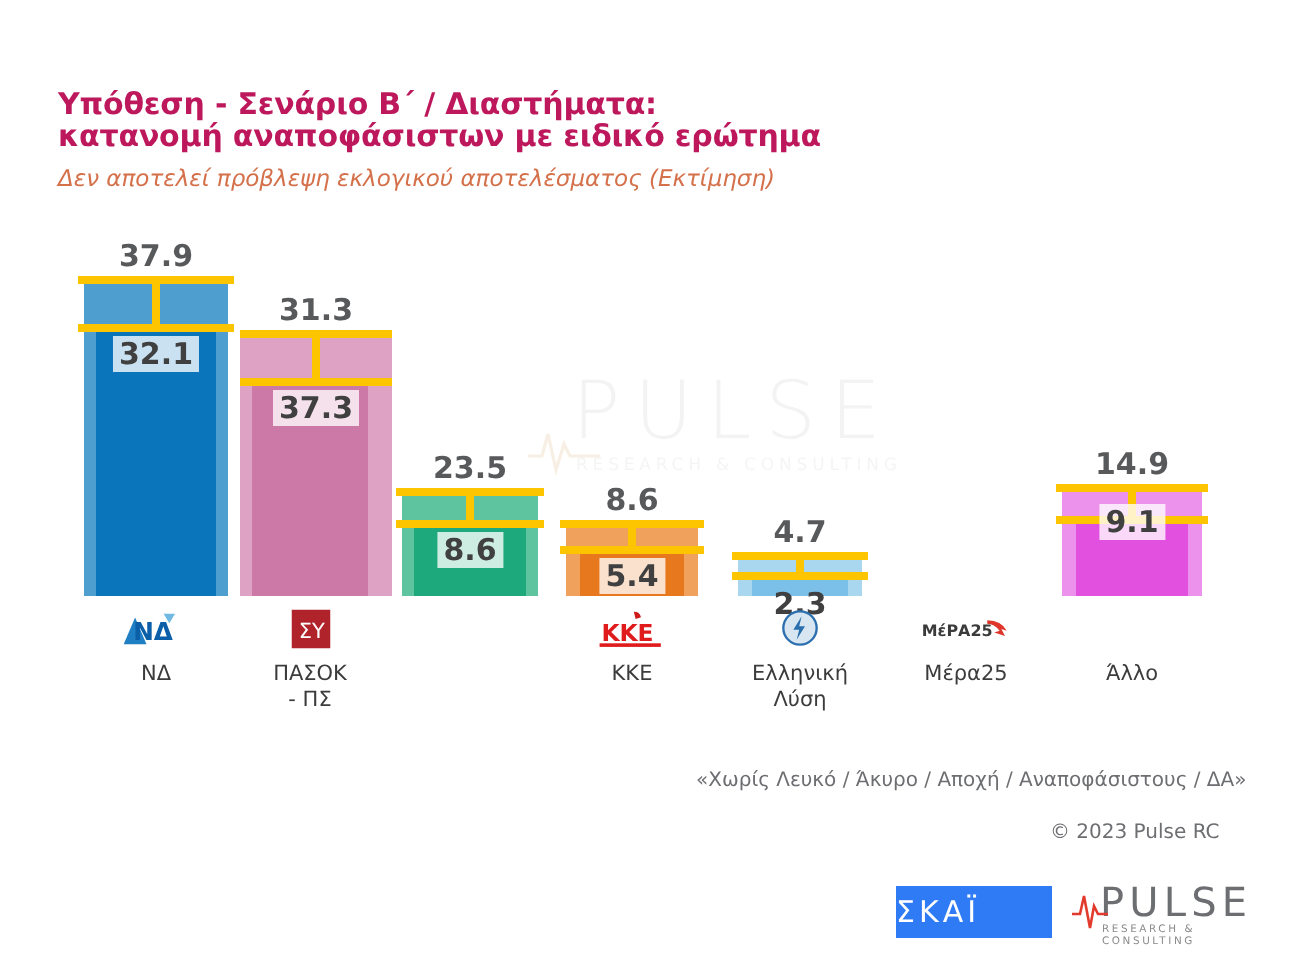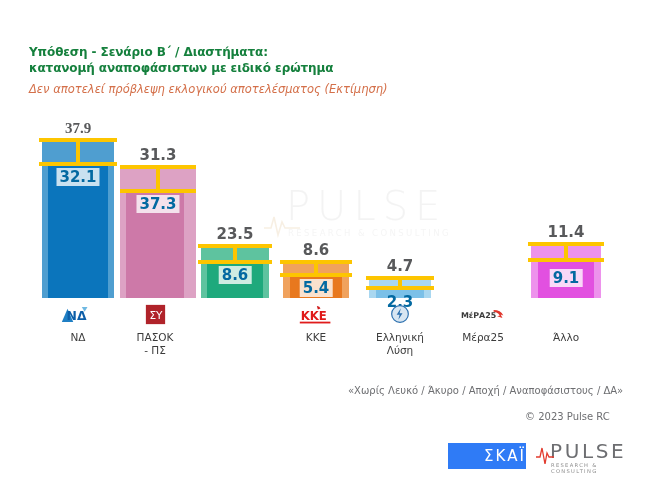--- a/index.html
+++ b/index.html
@@ -16,23 +16,23 @@
   }
   #chart-root {
     position: relative;
     width: 650px;
     height: 487px;
   }
 
   
   .header { position: absolute; left: 29px; top: 44px; width: 470px; }
   .title-line {
-    font-size: 12px;
+    font-size: 15px;
     font-weight: bold;
-    color: #15803d;
+    color: #be185d;
     line-height: 16px;
     letter-spacing: -0.1px;
     white-space: nowrap;
   }
   .subtitle {
     margin-top: 6px;
     font-size: 11.5px;
     color: #d4704a;
     font-style: italic;
     line-height: 14px;
@@ -116,21 +116,21 @@
     font-weight: bold;
     color: #58595b;
     white-space: nowrap;
   }
   .value-label {
     position: absolute;
     left: 50%;
     transform: translateX(-50%);
     font-size: 15px;
     font-weight: bold;
-    color: #0369a1;
+    color: #404040;
     white-space: nowrap;
     padding: 0 3px;
   }
   .value-label.boxed {
     background: rgba(255,255,255,0.78);
   }
 
   
   .axis-item {
     position: absolute;
@@ -170,21 +170,21 @@
   }
   .skai-logo {
     position: absolute;
     left: 448px;
     top: 443px;
     width: 78px;
     height: 26px;
     background: #2f7bf6;
     display: flex;
     align-items: center;
-    justify-content: flex-end;
+    justify-content: flex-start;
   }
   .skai-text {
     color: #ffffff;
     font-size: 15px;
     letter-spacing: 2px;
     font-weight: 500;
   }
   .pulse-logo {
     position: absolute;
     left: 536px;
@@ -234,21 +234,21 @@
     <div class="wm-sub">RESEARCH &amp; CONSULTING</div>
   </div>
 
   <div class="plot" id="plot">
       <div class="bar-group" style="left: 42px; width: 72px; height: 192.422px;">
         <div class="bar-outer" style="height: 158.422px; background: rgb(79, 158, 208);"></div>
         <div class="bar-inner" style="height: 134.178px; width: 60px; left: 6px; background: rgb(11, 117, 188);"></div>
         <div class="whisker" style="bottom: 134.178px; height: 24.244px;"></div>
         <div class="cap-upper" style="bottom: 156.422px; width: 78px;"></div>
         <div class="cap-value" style="bottom: 132.178px; width: 78px;"></div>
-        <div class="upper-label" style="bottom: 161.422px; font-family: Liberation Serif, serif;">37.9</div>
+        <div class="upper-label" style="bottom: 161.422px;">37.9</div>
         <div class="value-label boxed" style="bottom: 112.178px;">32.1</div>
       </div>
       <div class="axis-item" style="left: 33px; width: 90px;">
         <div class="logo-slot">
           <svg viewBox="0 0 40 22" width="38" height="21">
             <path d="M3 19 L9 5 L15 19 Z" fill="#1f7fc4"></path>
             <text x="8" y="17" font-size="13" font-weight="bold" fill="#0b5ea8" font-family="DejaVu Sans">ΝΔ</text>
             <path d="M24 3 L30 3 L27 8 Z" fill="#6fb9e2"></path>
           </svg>
         </div>
@@ -328,22 +328,22 @@
           </svg>
         </div>
         <div class="axis-name">Μέρα25</div>
       </div>
       <div class="bar-group" style="left: 531px; width: 70px; height: 87.922px;">
         <div class="bar-outer" style="height: 53.922px; background: rgb(237, 146, 236);"></div>
         <div class="bar-inner" style="height: 38.038px; width: 56px; left: 7px; background: rgb(226, 80, 224);"></div>
         <div class="whisker" style="bottom: 38.038px; height: 15.884px;"></div>
         <div class="cap-upper" style="bottom: 51.922px; width: 76px;"></div>
         <div class="cap-value" style="bottom: 36.038px; width: 76px;"></div>
-        <div class="upper-label" style="bottom: 56.922px;">11.4</div>
-        <div class="value-label boxed" style="bottom: 11px; margin-top: 48px;">9.1</div>
+        <div class="upper-label" style="bottom: 56.922px;">14.9</div>
+        <div class="value-label boxed" style="bottom: 28px; margin-top: 48px;">9.1</div>
       </div>
       <div class="axis-item" style="left: 521px; width: 90px;">
         <div class="logo-slot"></div>
         <div class="axis-name">Άλλο</div>
       </div>
     </div>
 
   <div class="foot-note">«Χωρίς Λευκό / Άκυρο / Αποχή / Αναποφάσιστους / ΔΑ»</div>
   <div class="copyright">© 2023 Pulse RC</div>
 

